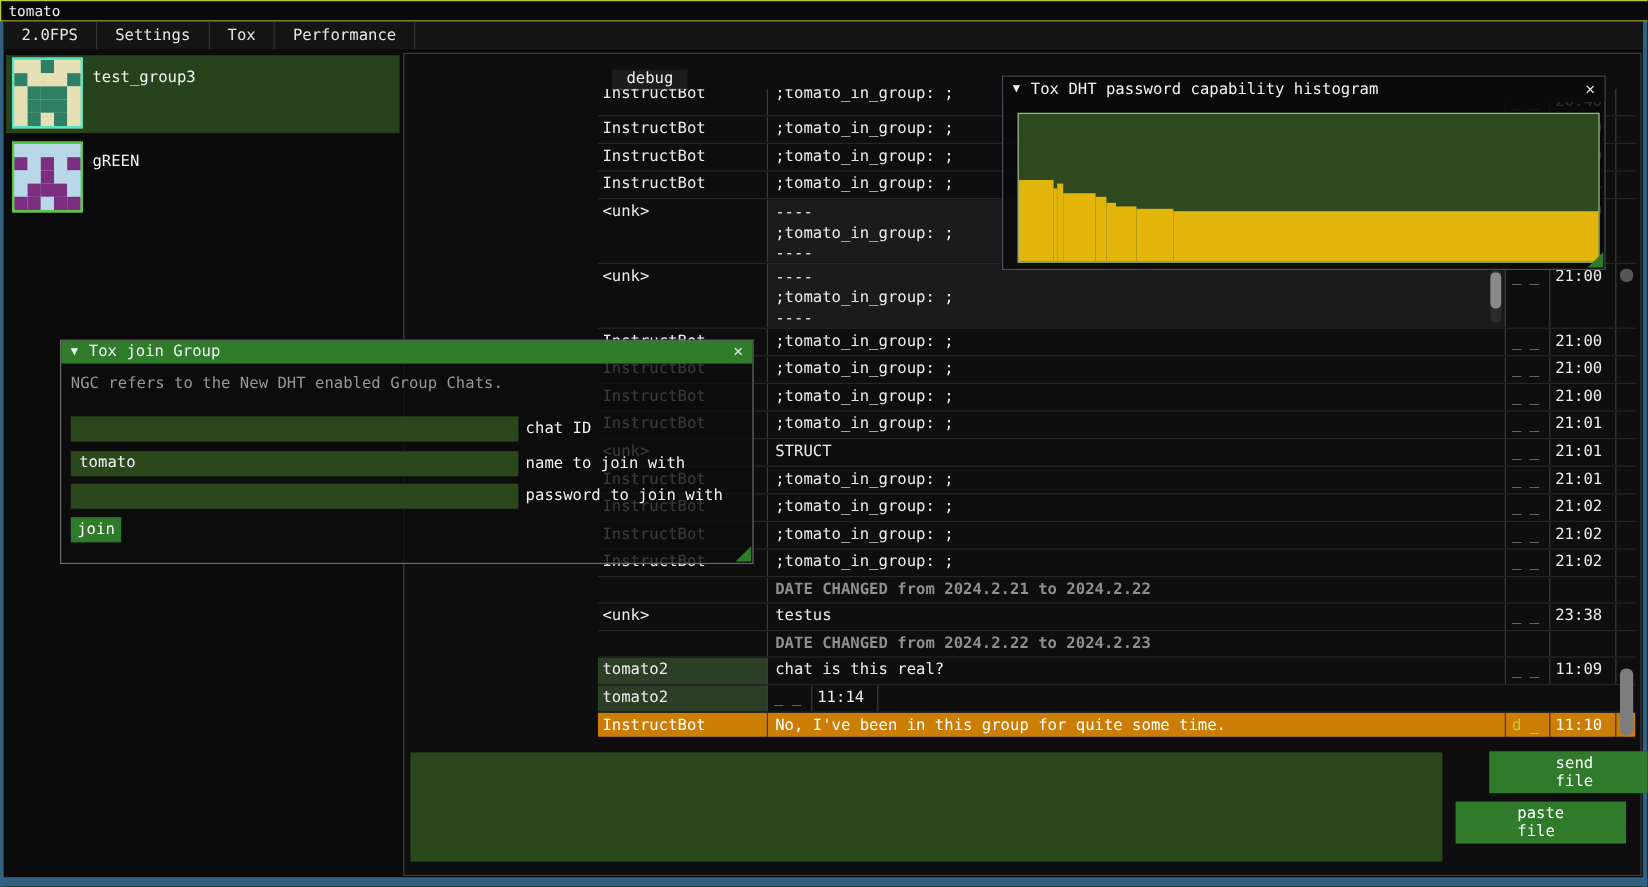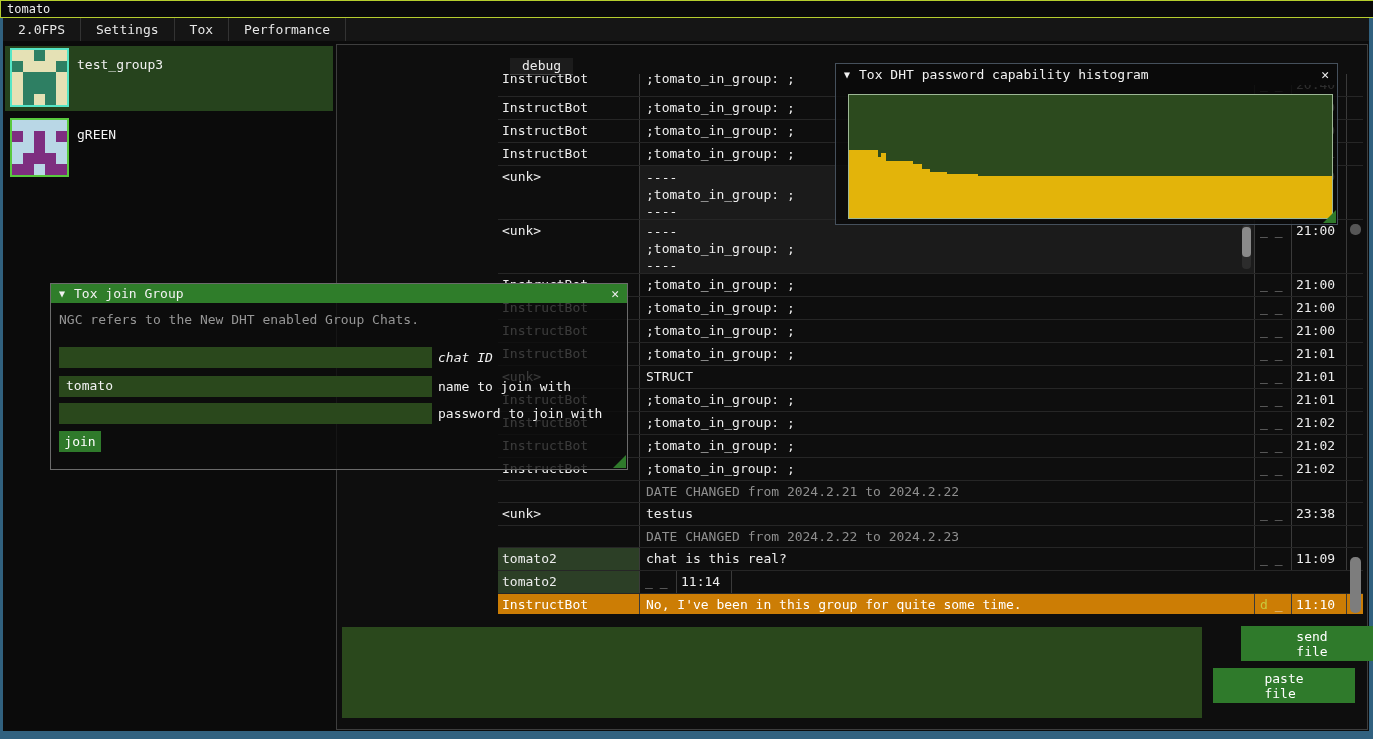--- a/index.html
+++ b/index.html
@@ -51,21 +51,21 @@
          position:relative;white-space:pre;overflow:hidden;}
   .c-st{width:37px;min-width:37px;border-right:1px solid #3a3a3a;padding:3px 0 0 5px;
         box-sizing:border-box;display:flex;gap:7px;color:#9a9a9a;}
   .c-tm{width:55px;min-width:55px;border-right:1px solid #3a3a3a;padding:3px 0 0 4px;box-sizing:border-box;}
   .c-gut{width:16px;min-width:16px;}
   .tall .c-msg{background:#1b1b1b;line-height:17px;}
   .c-name.self{background:#2c3f26;}
   .crow.hl .c-name,.crow.hl .c-msg,.crow.hl .c-st,.crow.hl .c-tm,.crow.hl .c-gut{background:#cc7d05;color:#fff;}
   .crow.hl .c-st span{color:#e8d9b0;}
   .crow.hl .c-st span.d{color:#c9c93c;}
-  .crow.date .c-msg{color:#8f8f8f;}
+  .crow.date .c-msg{color:#8f8f8f;font-weight:bold;}
   .crow.clip .c-name,.crow.clip .c-msg{margin-top:-6px;}
   .mini-track{position:absolute;right:3px;top:5px;width:9px;height:44px;background:#2c2c2c;border-radius:4px;}
   .mini-handle{position:absolute;right:3px;top:7px;width:9px;height:30px;background:#8a8a8a;border-radius:4px;}
   #chat-sb{position:absolute;right:2px;top:483px;width:11px;height:56px;background:#7d7d7d;border-radius:5px;}
   #chat-sb-frag{position:absolute;right:2px;top:150px;width:11px;height:11px;background:#565656;border-radius:5px;}
 
   #msg-input{left:5px;top:582px;width:860px;height:91px;background:#2a481c;}
   .file-btn{left:876px;width:142px;height:35px;background:#2f7a2b;color:#fff;display:flex;
             align-items:center;justify-content:center;text-align:left;white-space:pre-line;
             line-height:15px;}
@@ -422,21 +422,21 @@
 </div>
 
 <div class="abs fwin" id="join-win">
   <div class="ftitle">
     <span class="collapse-arrow">▼</span>
     <span>Tox join Group</span>
     <span class="close-x">✕</span>
   </div>
   <div class="join-info" style="top:28px">NGC refers to the New DHT enabled Group Chats.</div>
   <div id="join-fields">
-      <div class="jfield" style="top: 63px; font-style: italic;">
+      <div class="jfield" style="top: 63px;">
         <div class="jinput"></div>
         <div class="jlabel">chat ID</div>
       </div>
       <div class="jfield" style="top: 92px;">
         <div class="jinput">tomato</div>
         <div class="jlabel">name to join with</div>
       </div>
       <div class="jfield" style="top: 119px;">
         <div class="jinput"></div>
         <div class="jlabel">password to join with</div>

